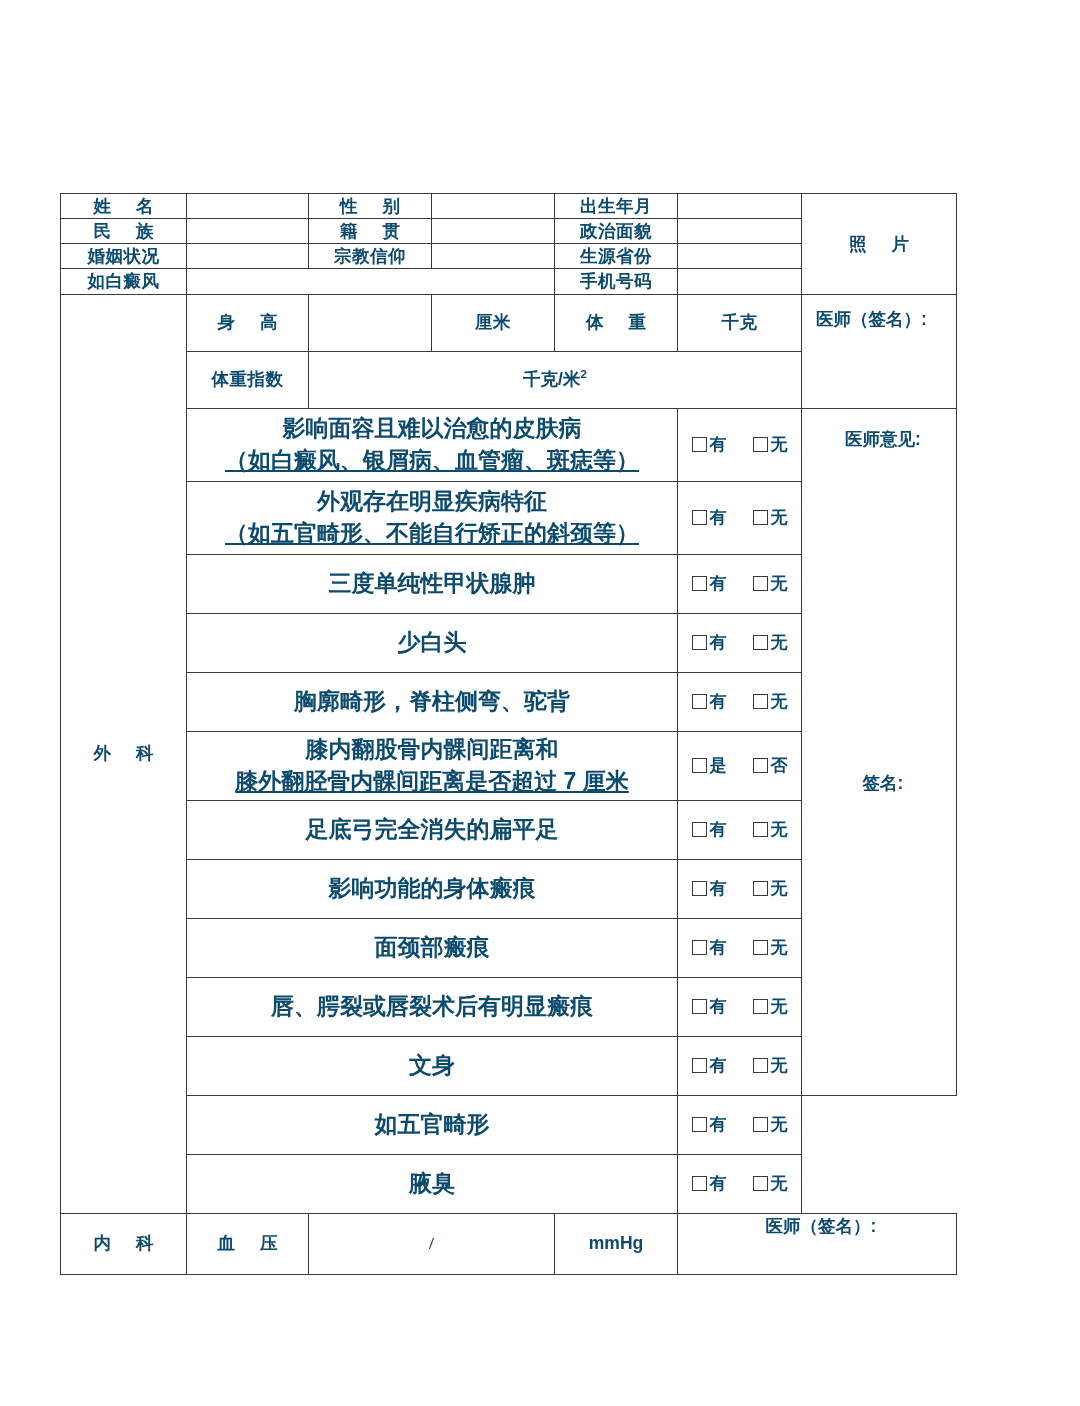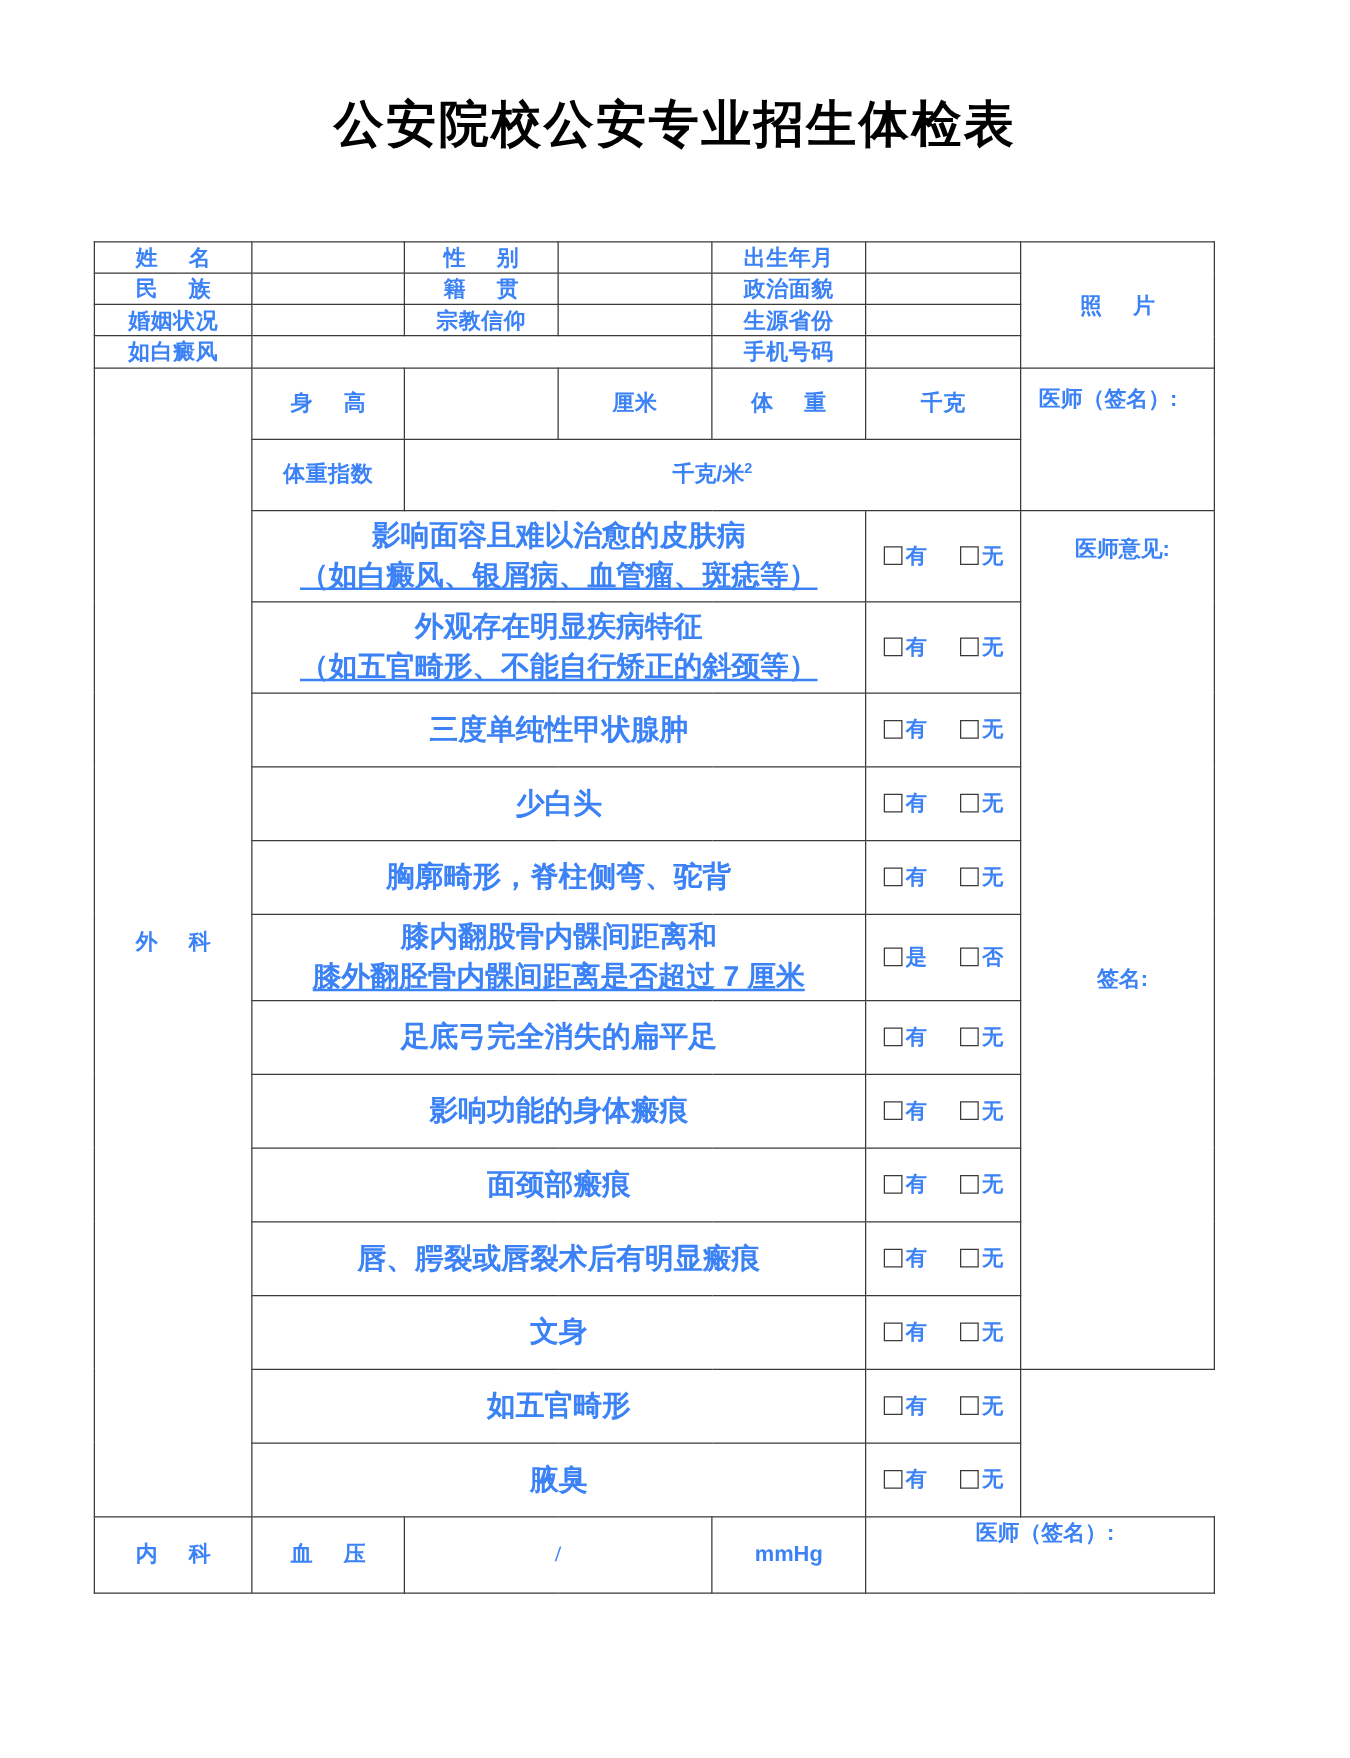--- a/index.html
+++ b/index.html
@@ -45,27 +45,27 @@
     font-size: 20px;
     font-weight: 700;
     letter-spacing: 1px;
     color: #111;
     margin-top: 46px;
   }
 
   
   .form-table {
     position: absolute;
-    left: 75px;
+    left: 60px;
     top: 193px;
     width: 896px;
     border-collapse: collapse;
     table-layout: fixed;
     font-size: 17.5px;
-    color: #3b82f6;
+    color: #0c4a6e;
   }
   .form-table td {
     border: 1.6px solid #3a3a3a;
     padding: 0 6px;
     text-align: center;
     vertical-align: middle;
     font-weight: 700;
     line-height: 1.38;
     background: #fff;
   }
@@ -123,21 +123,20 @@
   }
   sup { font-size: 0.66em; vertical-align: super; font-weight: 700; }
   .mmhg { font-family: Liberation Sans, sans-serif; font-weight: 700; }
   .slash { font-family: "Liberation Serif", "DejaVu Serif", serif; font-weight: 700; }
 </style>
 </head>
 <body>
 
 <div class="page">
 
-  <div class="doc-title">公安院校公安专业招生体检表</div>
 
   <div class="serial-line">报考序号:</div>
 
   <table class="form-table">
     <colgroup>
       <col style="width:126px">
       <col style="width:122px">
       <col style="width:123px">
       <col style="width:123px">
       <col style="width:123px">

